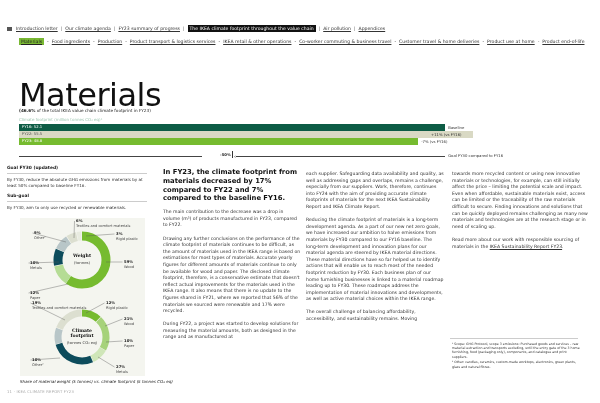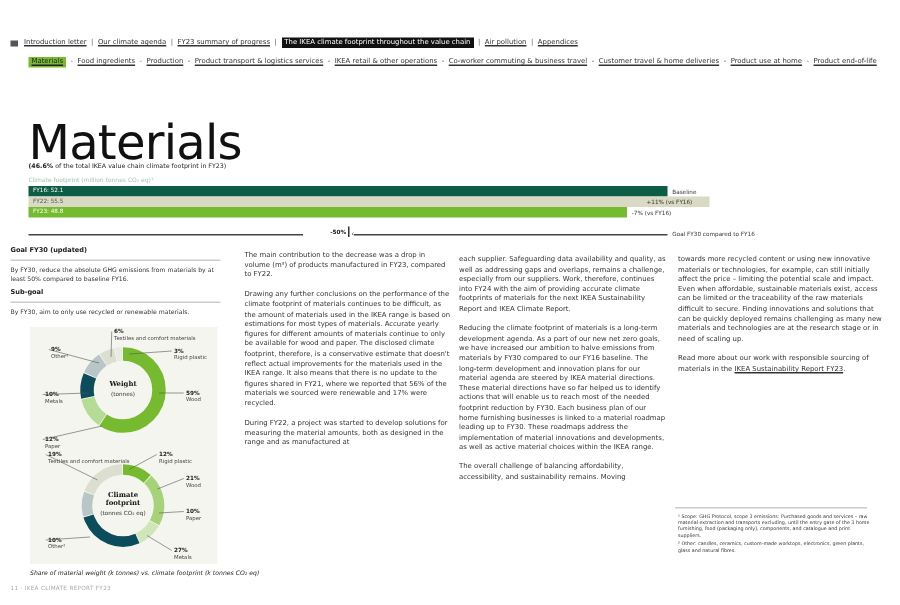--- a/index.html
+++ b/index.html
@@ -173,20 +173,21 @@
       <line x1="45" y1="102" x2="10.5" y2="85" stroke="#555" stroke-width="0.4"></line>
       <text x="62" y="113.5" text-anchor="middle" font-size="4.6" font-weight="bold" fill="#111" font-family="DejaVu Serif, serif">Climate</text>
       <text x="62" y="118.5" text-anchor="middle" font-size="4.6" font-weight="bold" fill="#111" font-family="DejaVu Serif, serif">footprint</text>
       <text x="62" y="125.5" text-anchor="middle" font-size="3.8" fill="#333" font-family="DejaVu Sans, sans-serif">(tonnes CO₂ eq)</text>
     </svg>
 </div>
 <div class="chart-caption">Share of material weight (k tonnes) vs. climate footprint (k tonnes CO₂ eq)</div>
 <div class="footer">11 · IKEA CLIMATE REPORT FY23</div>
 
 <div class="col col1">
+  <h2>In FY23, the climate footprint from materials decreased by 17% compared to FY22 and 7% compared to the baseline FY16.</h2>
   <p>The main contribution to the decrease was a drop in volume (m³) of products manufactured in FY23, compared to FY22.</p>
   <p>Drawing any further conclusions on the performance of the climate footprint of materials continues to be difficult, as the amount of materials used in the IKEA range is based on estimations for most types of materials. Accurate yearly figures for different amounts of materials continue to only be available for wood and paper. The disclosed climate footprint, therefore, is a conservative estimate that doesn't reflect actual improvements for the materials used in the IKEA range. It also means that there is no update to the figures shared in FY21, where we reported that 56% of the materials we sourced were renewable and 17% were recycled.</p>
   <p>During FY22, a project was started to develop solutions for measuring the material amounts, both as designed in the range and as manufactured at</p>
 </div>
 
 <div class="col col2">
   <p>each supplier. Safeguarding data availability and quality, as well as addressing gaps and overlaps, remains a challenge, especially from our suppliers. Work, therefore, continues into FY24 with the aim of providing accurate climate footprints of materials for the next IKEA Sustainability Report and IKEA Climate Report.</p>
   <p>Reducing the climate footprint of materials is a long-term development agenda. As a part of our new net zero goals, we have increased our ambition to halve emissions from materials by FY30 compared to our FY16 baseline. The long-term development and innovation plans for our material agenda are steered by IKEA material directions. These material directions have so far helped us to identify actions that will enable us to reach most of the needed footprint reduction by FY30. Each business plan of our home furnishing businesses is linked to a material roadmap leading up to FY30. These roadmaps address the implementation of material innovations and developments, as well as active material choices within the IKEA range.</p>
   <p>The overall challenge of balancing affordability, accessibility, and sustainability remains. Moving</p>
 </div>

